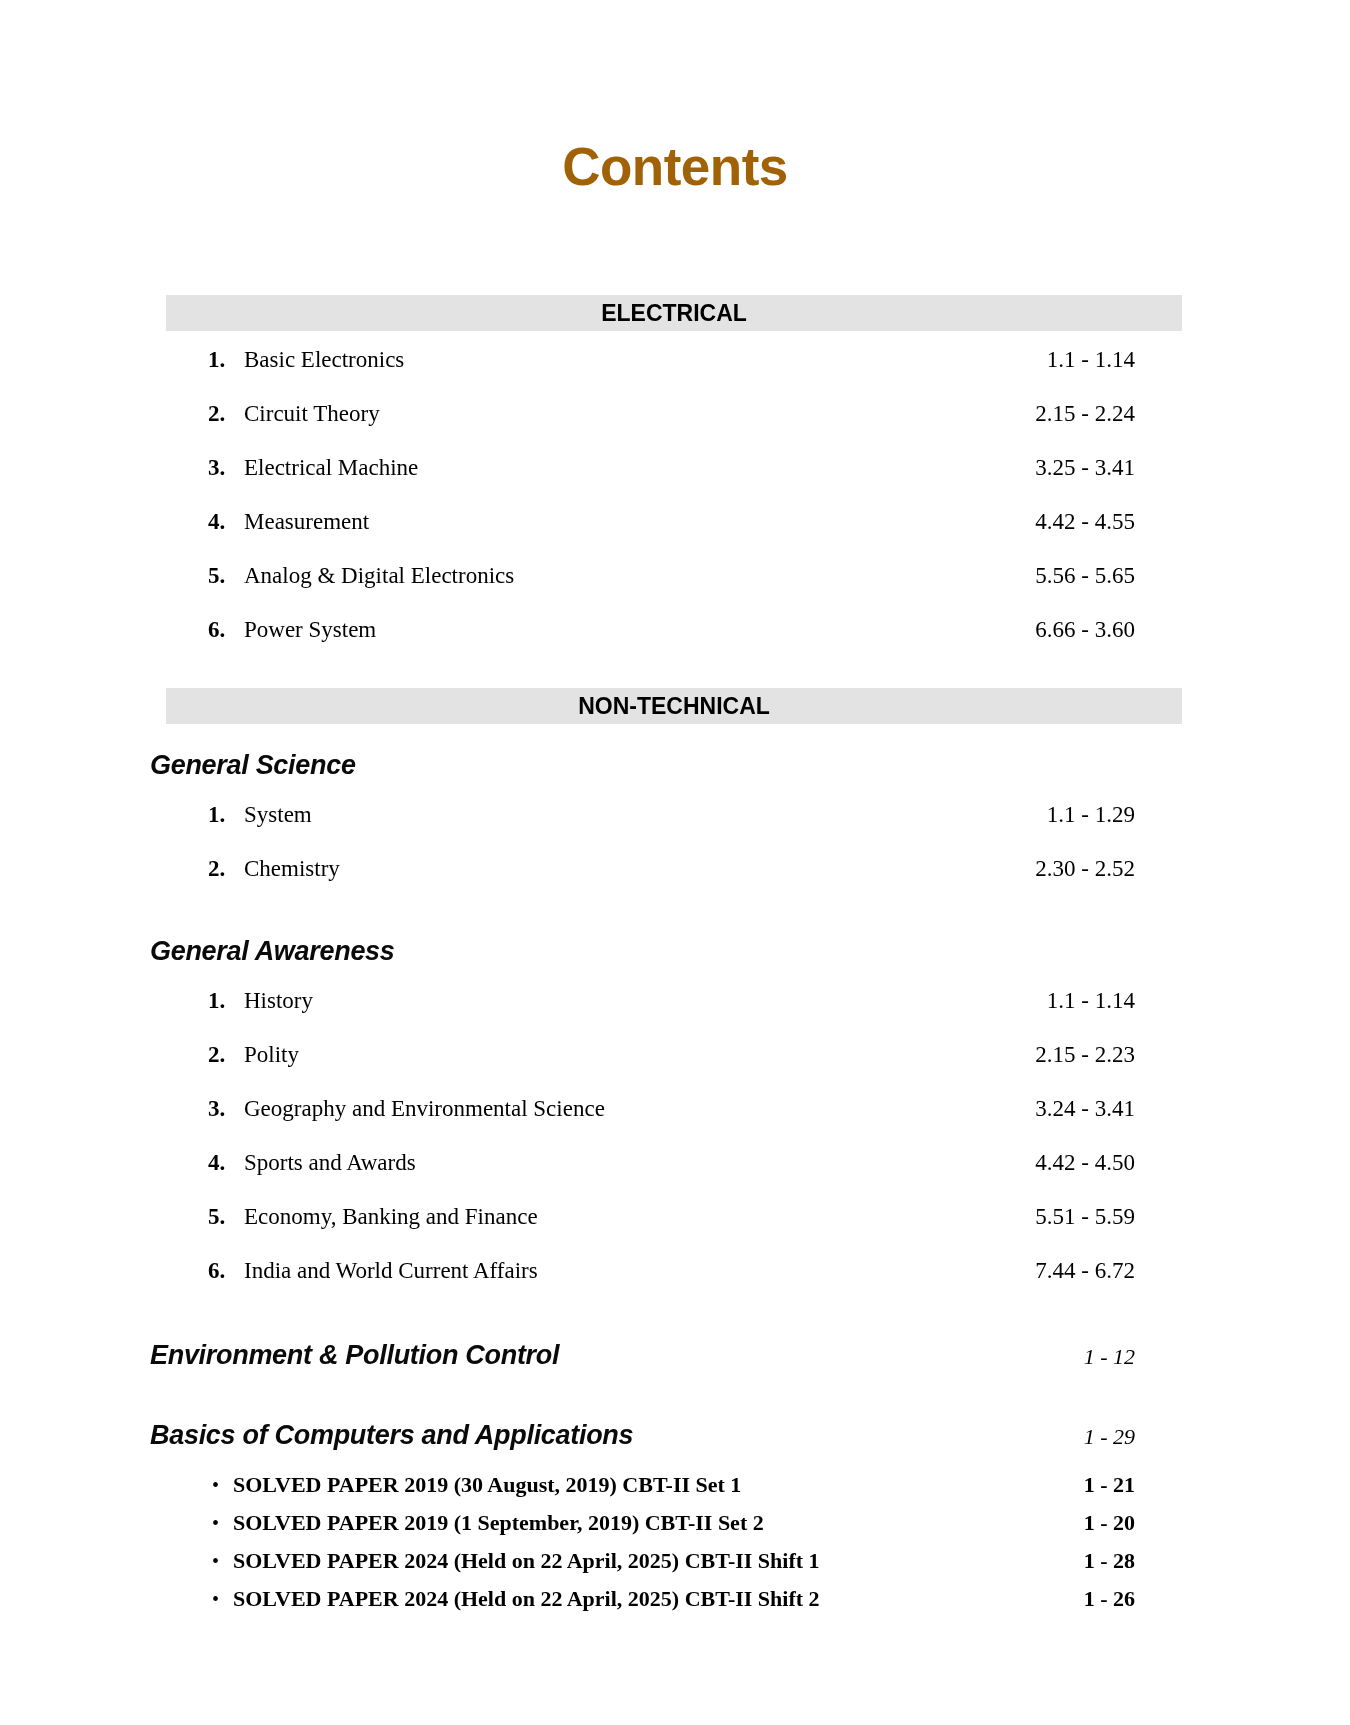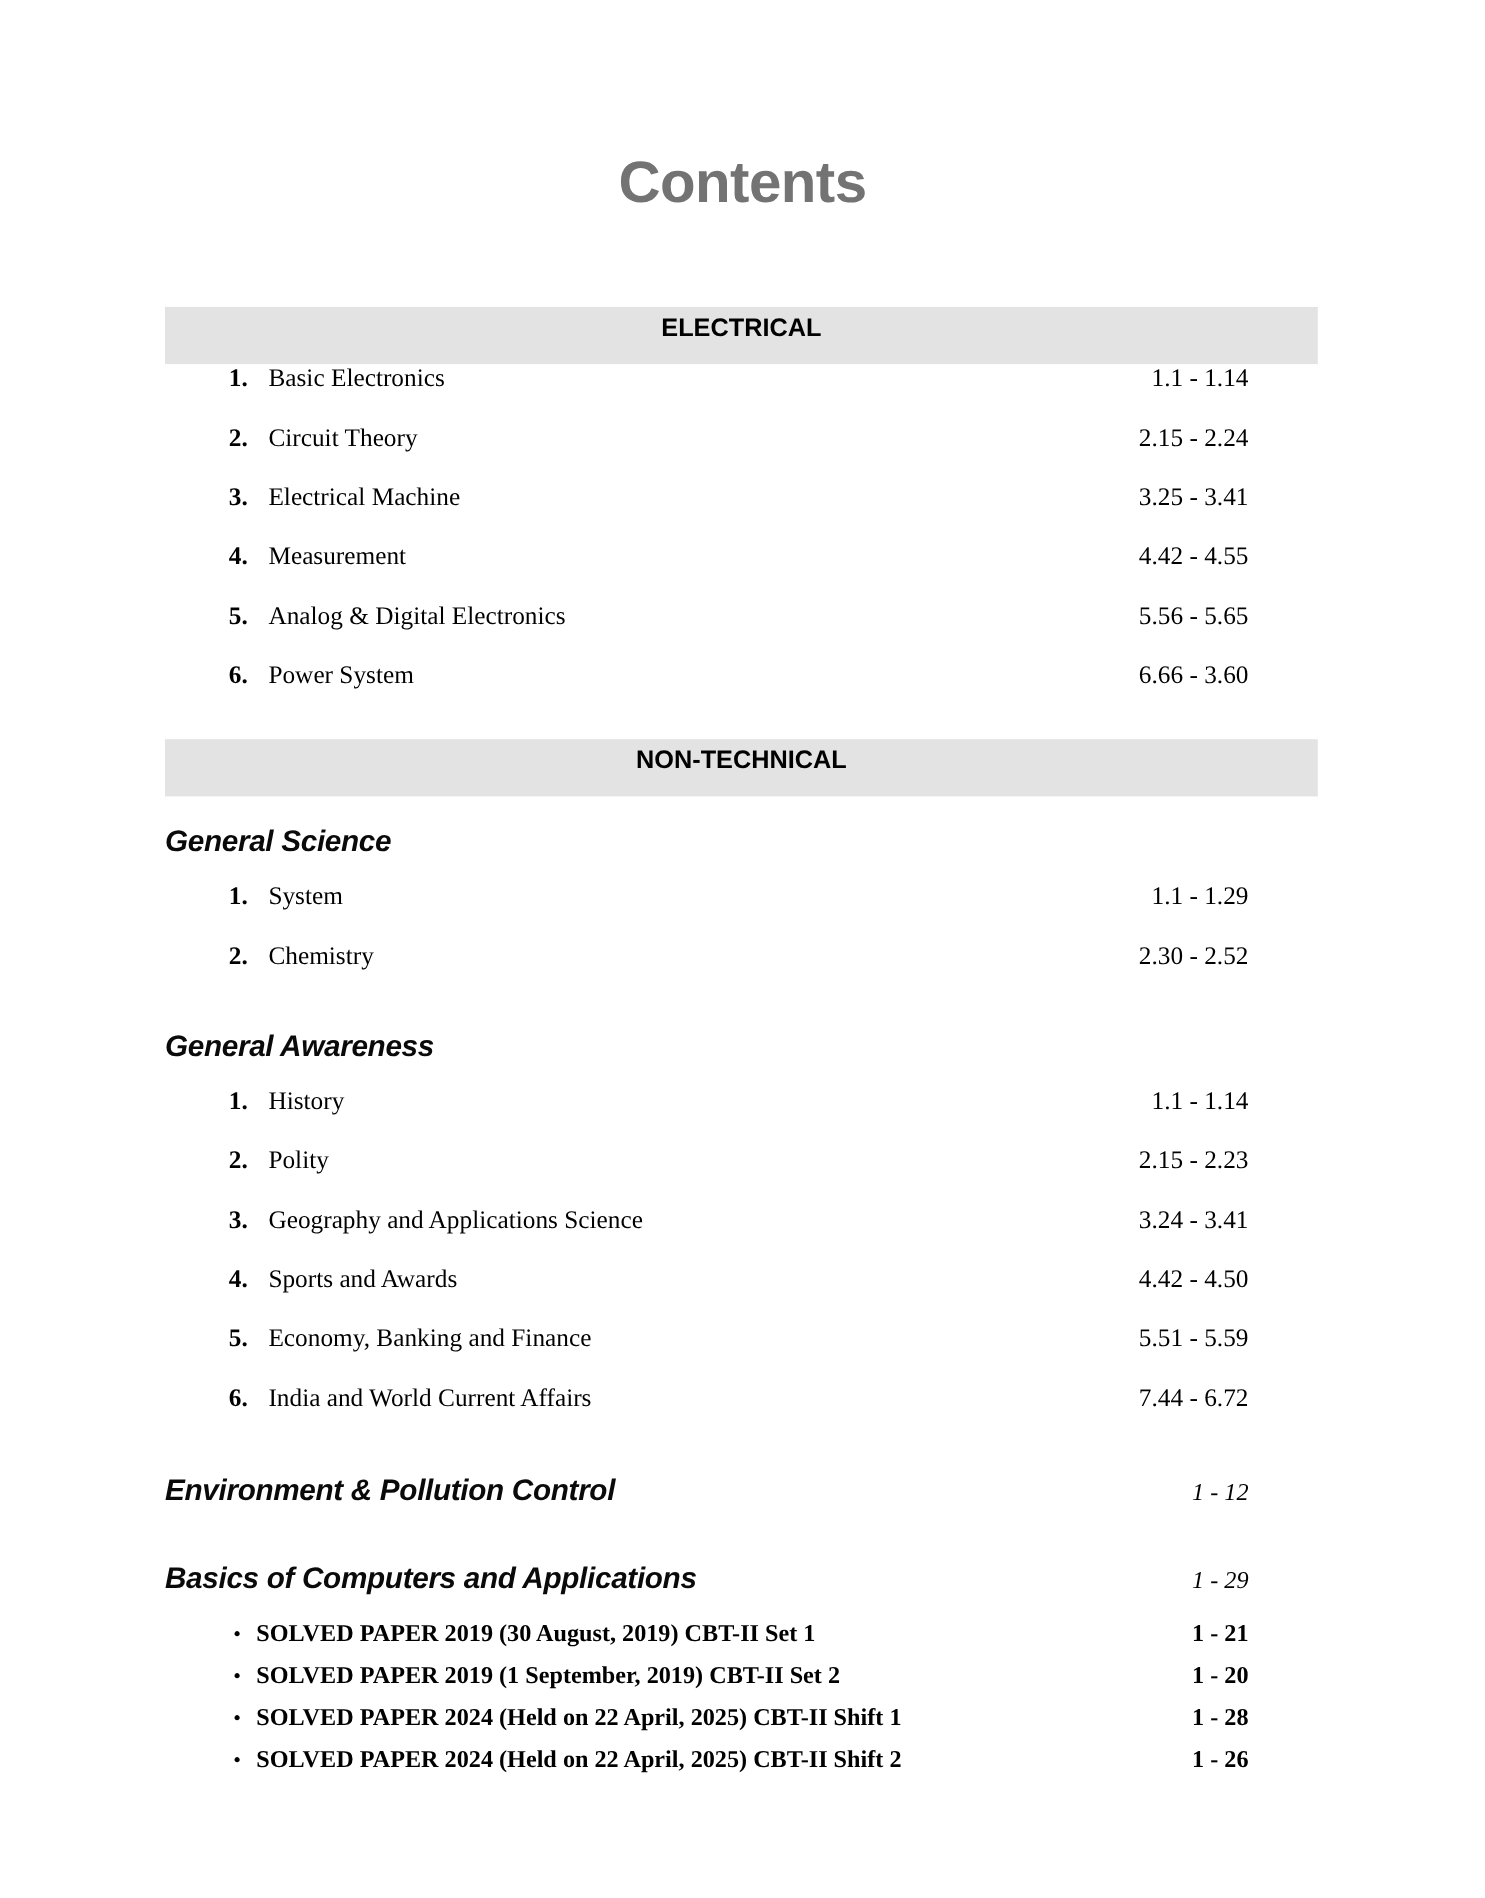--- a/index.html
+++ b/index.html
@@ -29,43 +29,43 @@
     position: absolute;
     top: 140px;
     left: 0;
     width: 1350px;
     text-align: center;
     font-family: "Liberation Sans", "DejaVu Sans", sans-serif;
     font-weight: bold;
     font-size: 53px;
     letter-spacing: -0.5px;
     line-height: 1;
-    color: #737373;
+    color: #a16207;
   }
 
   
   .content {
     position: absolute;
     left: 150px;
     top: 279px;
     width: 1048px;
   }
 
   
   .band {
     background: #e3e3e3;
-    height: 52px;
+    height: 36px;
     line-height: 36px;
     text-align: center;
     font-family: "Liberation Sans", "DejaVu Sans", sans-serif;
     font-weight: bold;
     font-size: 23px;
     letter-spacing: 0px;
     color: #000000;
-    margin: 0;
+    margin: 16px;
   }
   .band.second { margin-top: 17px; }
 
   
   .row {
     display: flex;
     align-items: baseline;
     height: 54px;
   }
   .row .num {
@@ -220,21 +220,21 @@
       <span class="label">History</span>
       <span class="pages">1.1 - 1.14</span>
     </div>
     <div class="row">
       <span class="num">2.</span>
       <span class="label">Polity</span>
       <span class="pages">2.15 - 2.23</span>
     </div>
     <div class="row">
       <span class="num">3.</span>
-      <span class="label">Geography and Applications Science</span>
+      <span class="label">Geography and Environmental Science</span>
       <span class="pages">3.24 - 3.41</span>
     </div>
     <div class="row">
       <span class="num">4.</span>
       <span class="label">Sports and Awards</span>
       <span class="pages">4.42 - 4.50</span>
     </div>
     <div class="row">
       <span class="num">5.</span>
       <span class="label">Economy, Banking and Finance</span>

